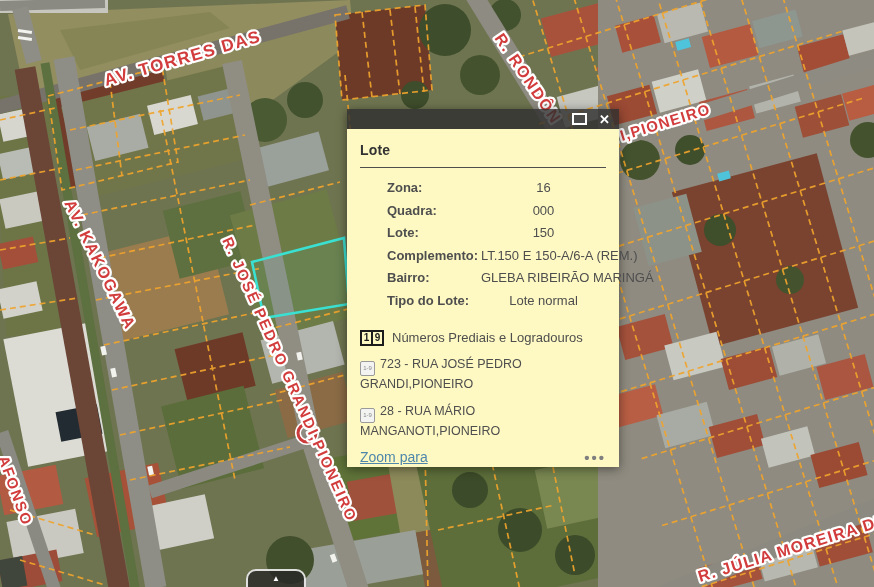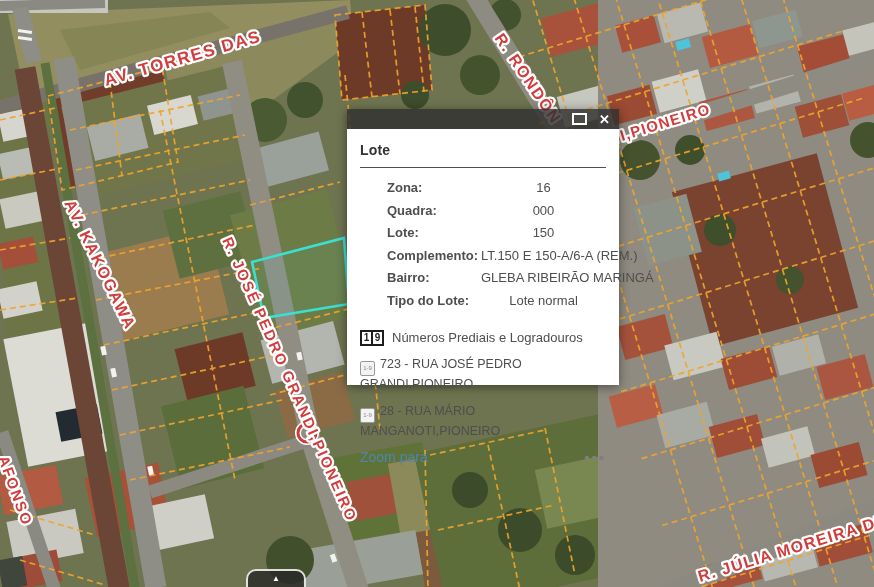--- a/index.html
+++ b/index.html
@@ -14,40 +14,40 @@
        stroke:#ffffff;stroke-width:4.5px;paint-order:stroke;stroke-linejoin:round;}
 
   
   .popup{position:absolute;left:347px;top:109px;width:272px;
          box-shadow:0 2px 10px rgba(0,0,0,.45);}
   .popup-header{height:20px;background:rgba(47,47,47,.82);display:flex;
                 justify-content:flex-end;align-items:center;gap:12px;padding:0 9px;}
   .max-glyph{display:inline-block;width:11px;height:8px;border:2px solid #fff;}
   .close-glyph{color:#fff;font-size:13px;font-weight:bold;line-height:1;cursor:pointer;}
   .max-btn{cursor:pointer;display:flex;align-items:center;}
-  .popup-body{background:#ffffff;padding:11px 13px 10px;height:256px;box-sizing:border-box;
+  .popup-body{background:#fef9c3;padding:11px 13px 10px;height:338px;box-sizing:border-box;
               display:flex;flex-direction:column;}
   .popup-title{font-size:14px;font-weight:bold;color:#333;margin:2px 0 9px;letter-spacing:.2px;}
   .popup-divider{border:none;border-top:1px solid #4e4e4e;margin:0 0 12px;}
   .field-row{display:flex;margin-bottom:7px;font-size:13px;color:#4e4e4e;line-height:1.2;}
   .field-label{font-weight:bold;width:94px;flex-shrink:0;margin-left:27px;}
   .field-value{flex:1;white-space:nowrap;text-align:center;}
   .related{margin-top:14px;}
   .related-header{display:flex;align-items:center;gap:8px;font-size:13px;color:#4e4e4e;}
   .badge19{display:inline-flex;border:2px solid #1c1c1c;height:12px;}
   .badge19 b{display:inline-block;width:9px;font-size:10px;line-height:12px;text-align:center;
              color:#1c1c1c;font-weight:bold;}
   .badge19 b:first-child{border-right:2px solid #1c1c1c;}
   .addr{margin-top:10px;font-size:12.5px;color:#4e4e4e;line-height:1.4;}
   .addr-badge{display:inline-block;width:13px;height:13px;border:1px solid #9a9a9a;
               border-radius:2px;background:#f3f3f1;color:#8a8a8a;font-size:6px;
               line-height:13px;text-align:center;vertical-align:-2px;margin-right:5px;}
   .popup-footer{margin-top:auto;display:flex;justify-content:space-between;align-items:center;
                 padding-top:8px;}
-  .zoom-link{color:#4e87ab;font-size:14px;cursor:pointer;}
+  .zoom-link{color:#4e87ab;font-size:14px;text-decoration:underline;cursor:pointer;}
   .ellipsis{color:#7f7f7f;font-size:15px;font-weight:bold;letter-spacing:2px;cursor:pointer;}
 
   
   .dock{position:absolute;left:246px;top:569px;width:60px;height:28px;
         background:rgba(38,38,38,.78);border:2px solid rgba(255,255,255,.85);
         border-radius:10px;display:flex;justify-content:center;align-items:flex-start;
         padding-top:4px;box-sizing:border-box;cursor:pointer;}
   .dock span{color:#fff;font-size:8px;line-height:1;}
 </style>
 </head>

